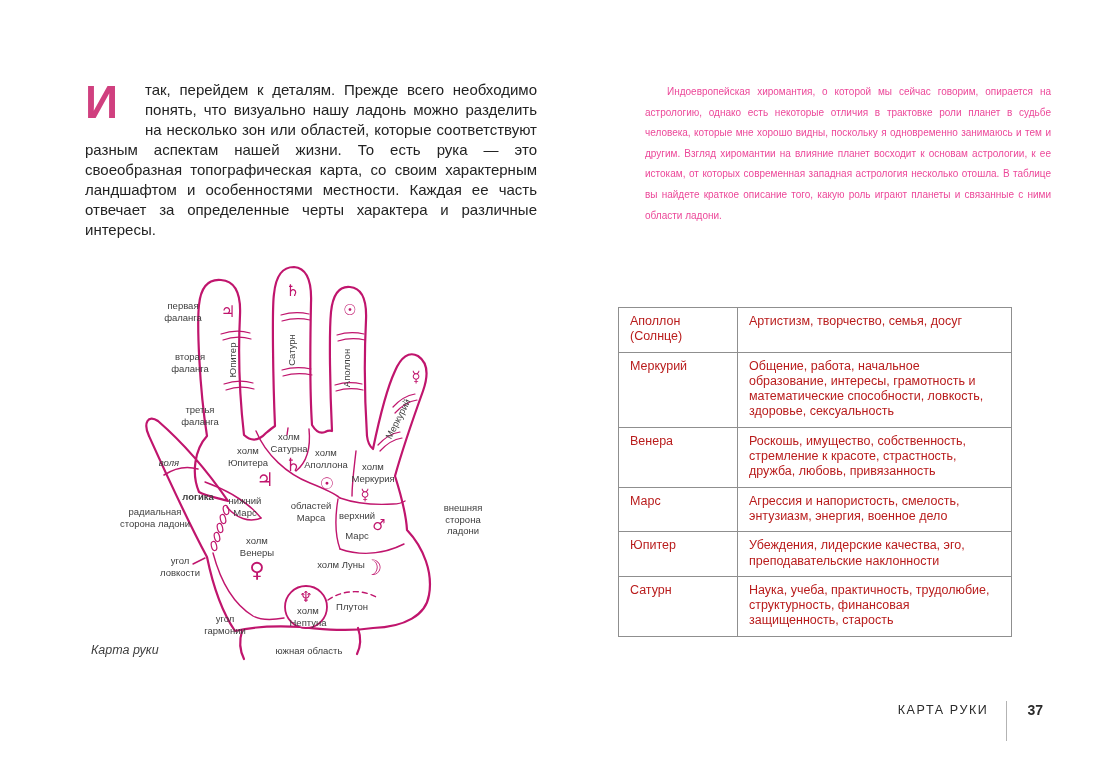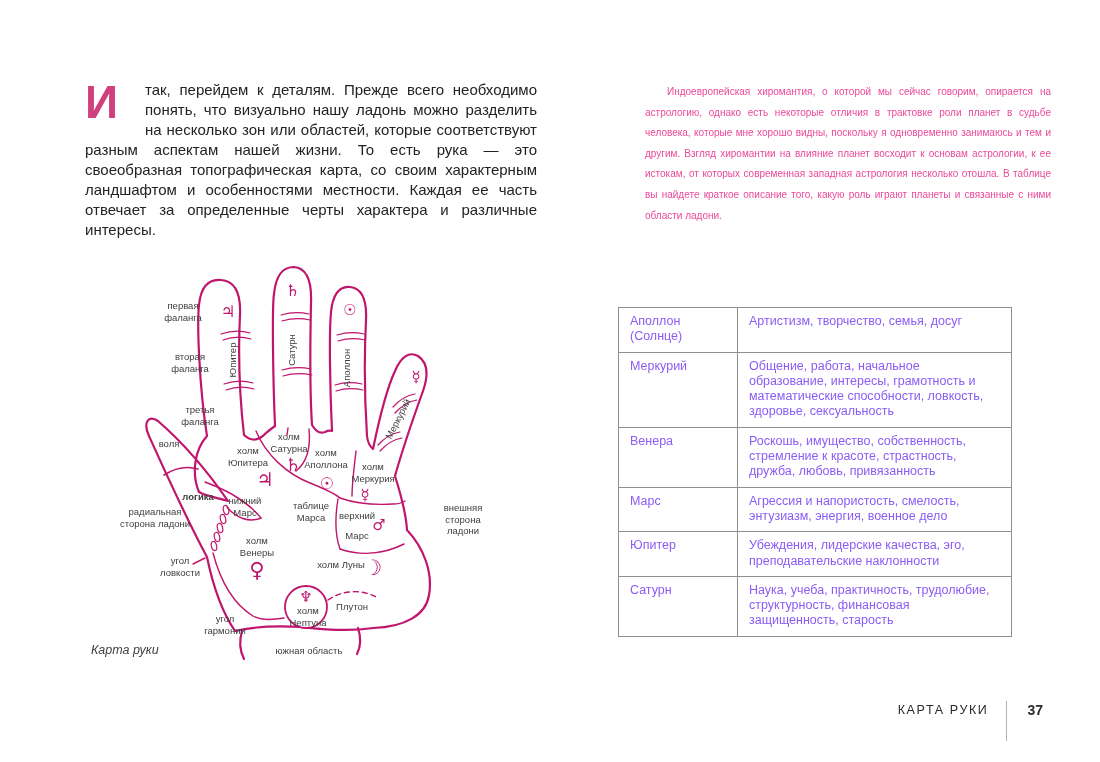--- a/index.html
+++ b/index.html
@@ -10,21 +10,21 @@
   
   .left-text { position:absolute; left:85px; top:80px; width:452px;
     font-size:15px; line-height:20px; text-align:justify; color:#232323; }
   .dropcap { float:left; width:50px; font-size:46px; line-height:38px; font-weight:bold;
     color:#d0407f; margin:3px 10px 0 0; }
   .right-text { position:absolute; left:610px; top:82px; width:406px;
     font-size:10px; line-height:20.6px; text-align:justify; color:#ec4899; text-indent:22px;margin-left:35px; }
 
   
   .planet-table-wrap { position:absolute; left:618px; top:307px; width:394px; }
-  table.planet-table { width:100%; border-collapse:collapse; font-size:12.5px; line-height:15.3px; color:#8b5cf6; }
+  table.planet-table { width:100%; border-collapse:collapse; font-size:12.5px; line-height:15.3px; color:#b91c1c; }
   table.planet-table td { border:1px solid #8f8f8f; padding:6px 11px 7px 11px; vertical-align:top; }
   table.planet-table td.c1 { width:119px; }
 
   
   .footer { position:absolute; top:701px; display:flex; align-items:flex-start; }
   .footer .rule { width:1px; height:40px; background:#b3b3b3; }
   .footer .pagenum { font-size:14px; font-weight:bold; color:#2b2b2b; padding-top:1px; }
   .footer .rhead { font-size:12.5px; letter-spacing:1.6px; color:#2b2b2b; padding-top:2px; }
   .footer-left { left:57px; }
   .footer-left .rule { margin:0 0 0 22px; }
@@ -142,21 +142,21 @@
         <circle cx="221" cy="352" r="21" fill="#ffffff" stroke-width="1.8"></circle>
       </g>
     </svg>
 
     <div class="dlabel" style="left:98px; top:56px;">первая
 фаланга</div>
     <div class="dlabel" style="left:105px; top:107px;">вторая
 фаланга</div>
     <div class="dlabel" style="left:115px; top:160px;">третья
 фаланга</div>
-    <div class="dlabel" style="left:84px;  top:189px;">воля</div>
+    <div class="dlabel" style="left:84px;  top:208px;font-style:italic;">воля</div>
     <div class="dlabel" style="left:113px; top:242px;font-weight:bold;">логика</div>
     <div class="dlabel" style="left:70px;  top:262px;">радиальная
 сторона ладони</div>
     <div class="dlabel" style="left:95px;  top:311px;">угол
 ловкости</div>
     <div class="dlabel" style="left:140px; top:369px;">угол
 гармонии</div>
     <div class="dlabel" style="left:342px; top:264px;margin-left:36px;">внешняя
 сторона ладони</div>
     <div class="dlabel" style="left:224px; top:396px;">южная область</div>
@@ -169,21 +169,21 @@
     <div class="dlabel" style="left:163px; top:201px;">холм
 Юпитера</div>
     <div class="dlabel" style="left:204px; top:187px;">холм
 Сатурна</div>
     <div class="dlabel" style="left:241px; top:203px;">холм
 Аполлона</div>
     <div class="dlabel" style="left:288px; top:217px;">холм
 Меркурия</div>
     <div class="dlabel" style="left:160px; top:251px;">нижний
 Марс</div>
-    <div class="dlabel" style="left:226px; top:256px;">таблице
+    <div class="dlabel" style="left:226px; top:256px;">областей
 Марса</div>
     <div class="dlabel" style="left:272px; top:261px;">верхний</div>
     <div class="dlabel" style="left:272px; top:281px;">Марс</div>
     <div class="dlabel" style="left:172px; top:291px;">холм
 Венеры</div>
     <div class="dlabel" style="left:256px; top:310px;">холм Луны</div>
     <div class="dlabel" style="left:223px; top:361px;">холм
 Нептуна</div>
     <div class="dlabel" style="left:267px; top:352px;">Плутон</div>
 

